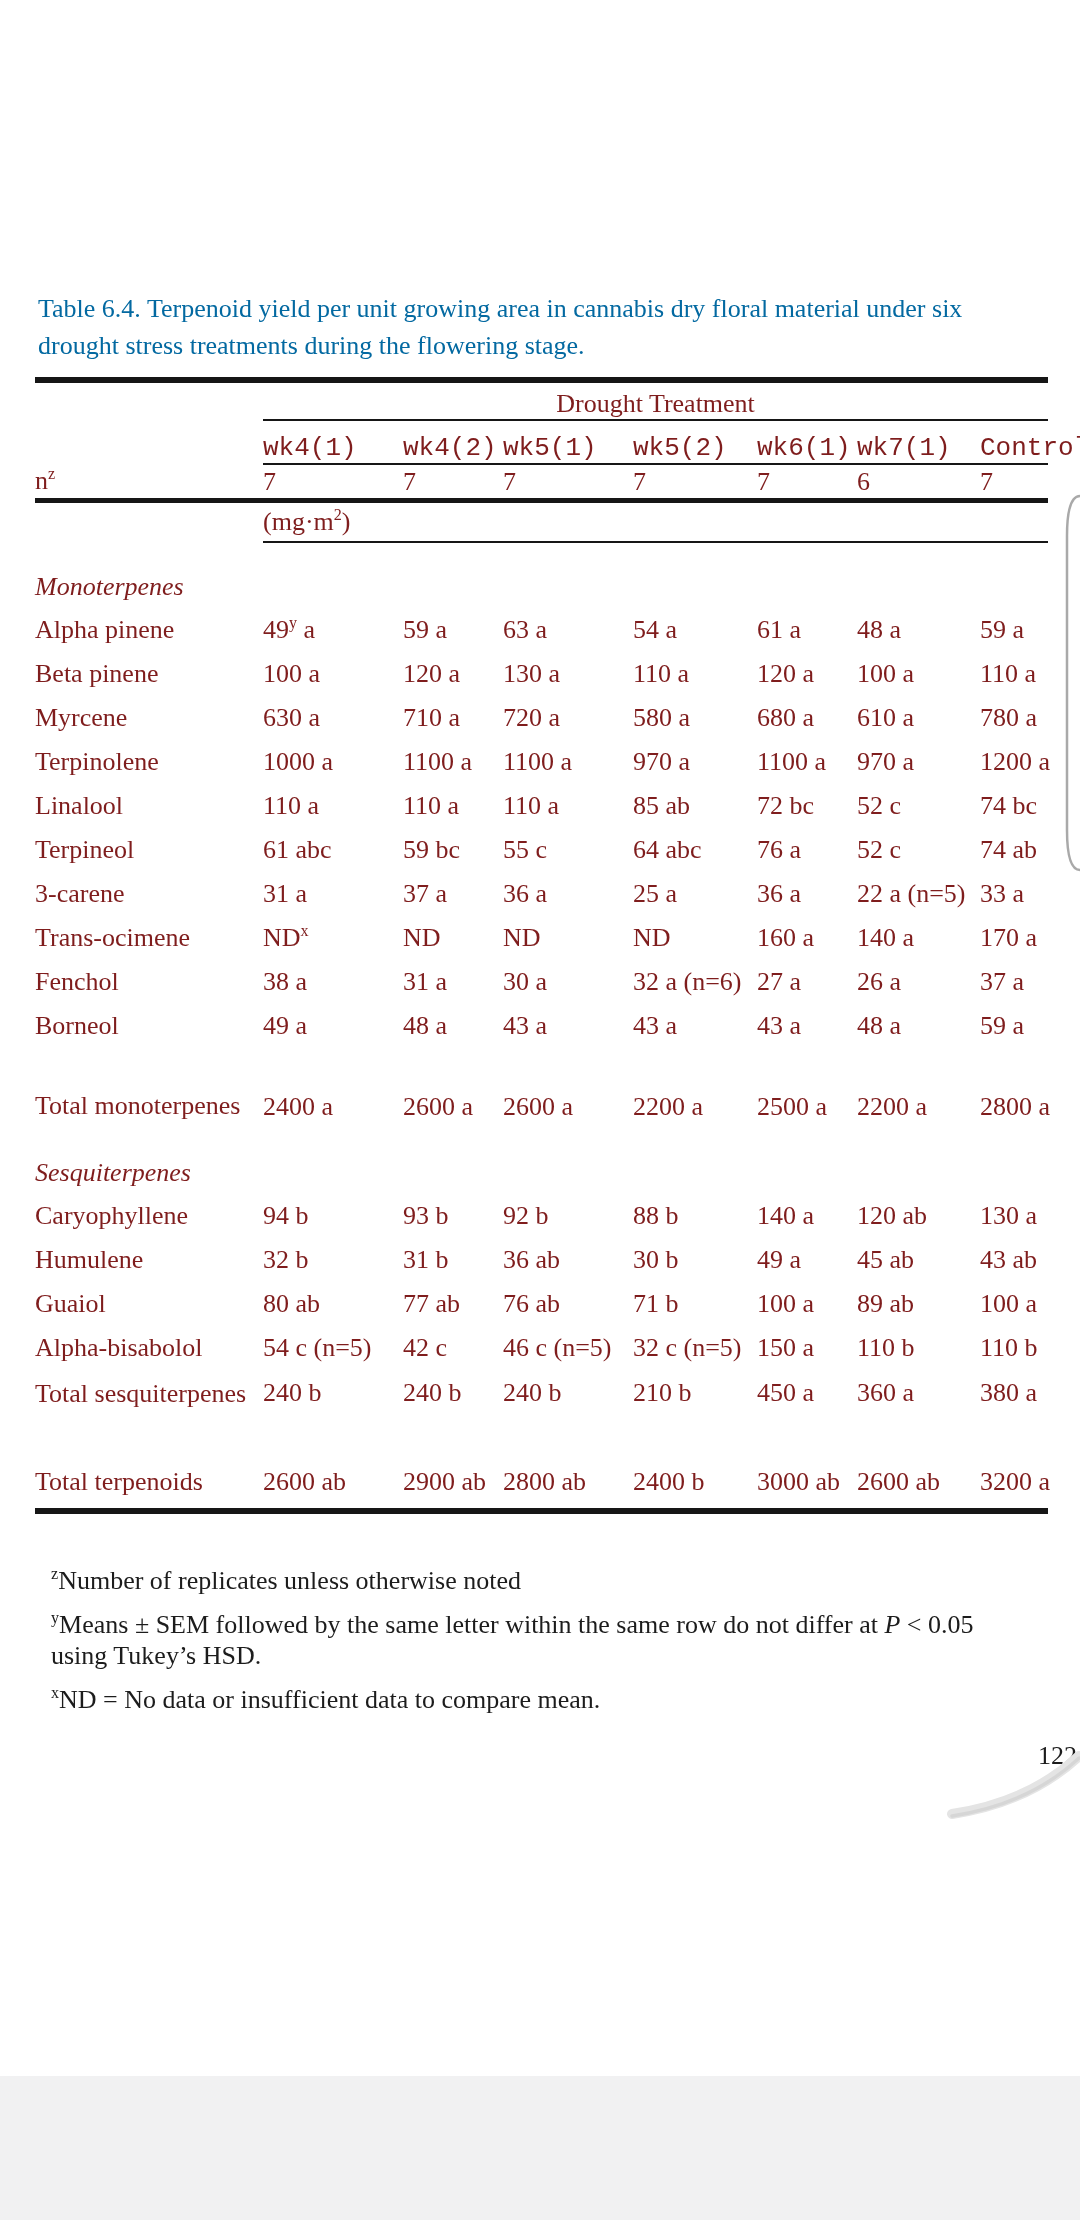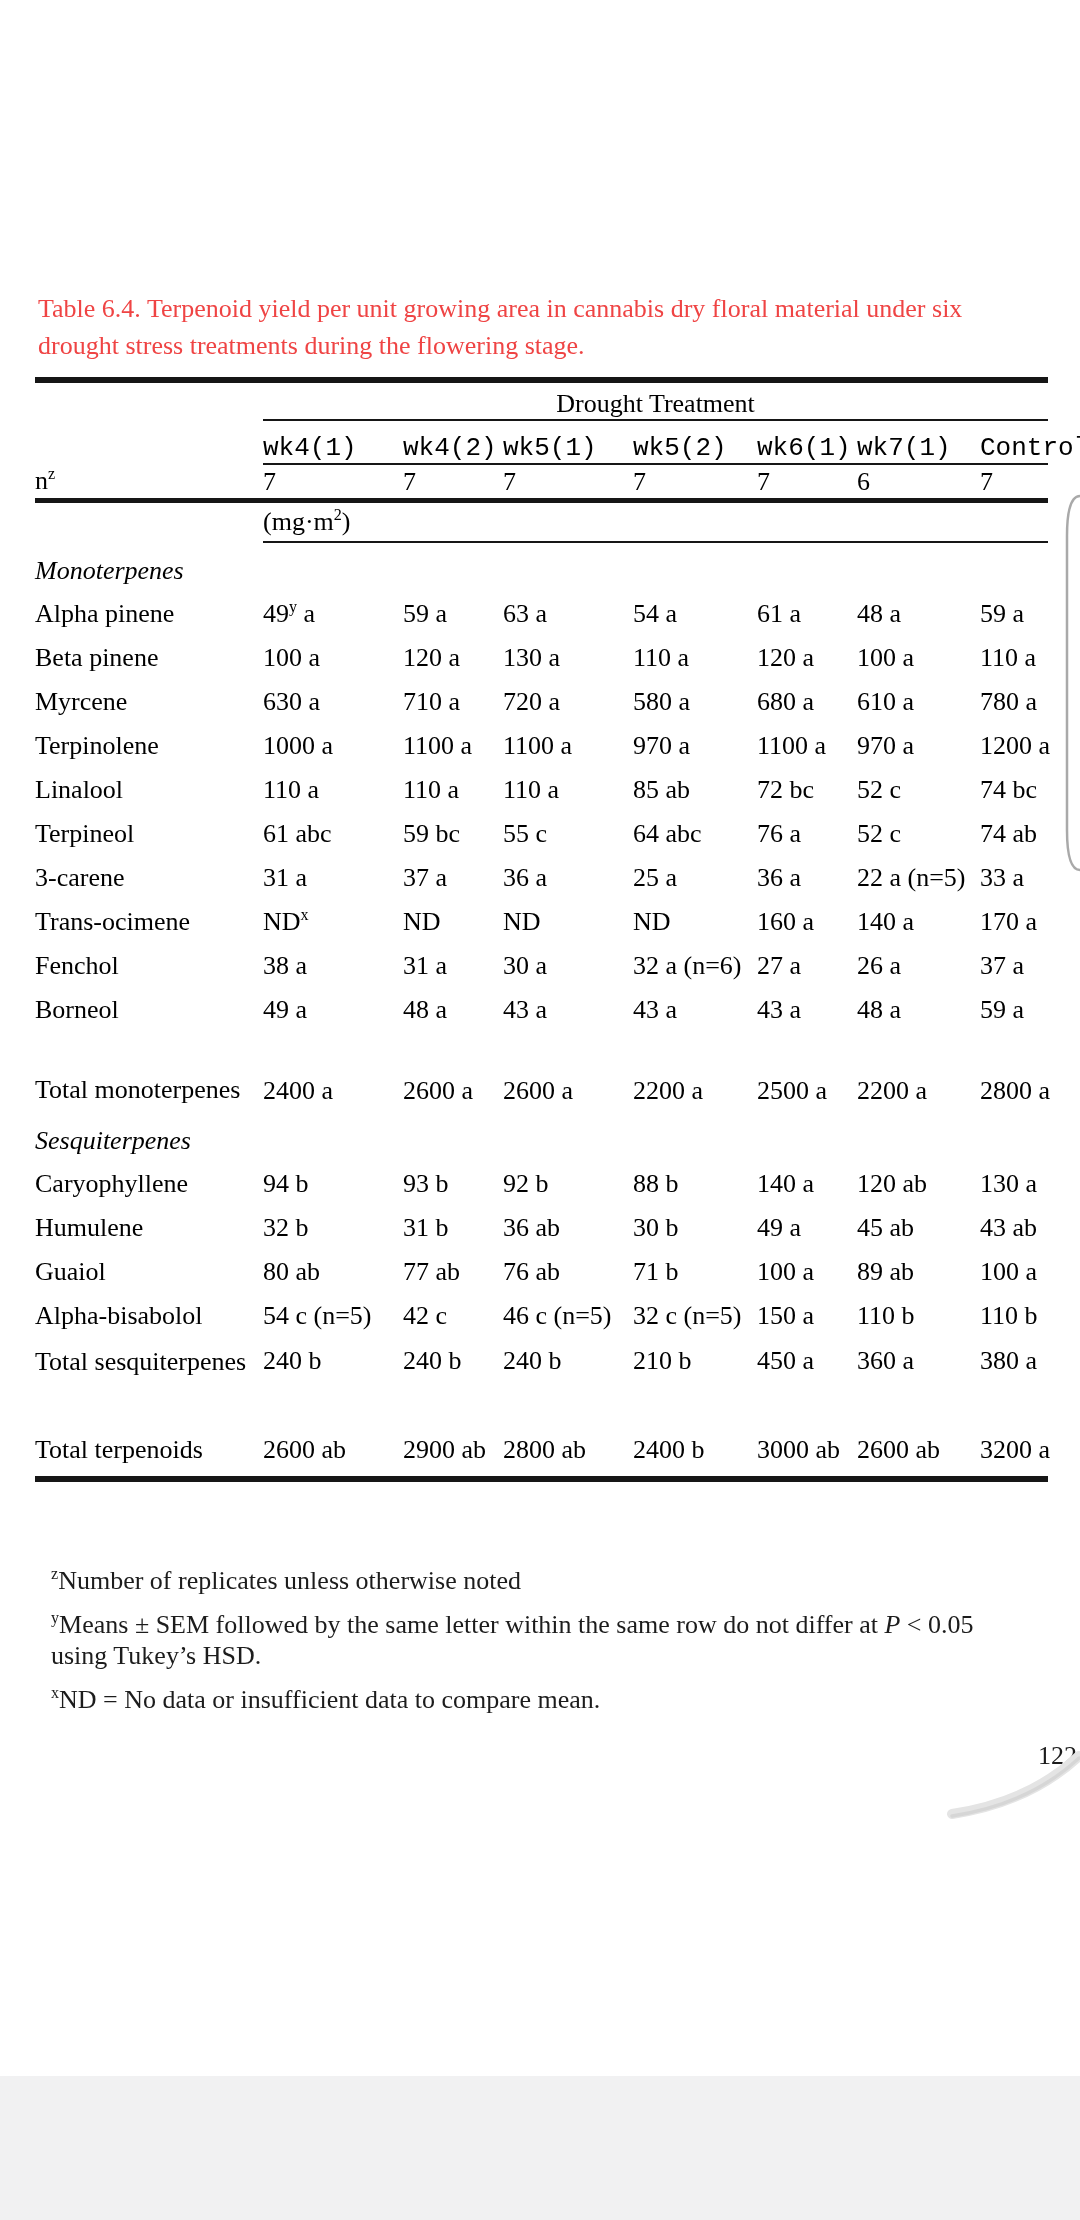--- a/index.html
+++ b/index.html
@@ -3,40 +3,40 @@
 <meta charset="utf-8">
 <style>
   html,body{margin:0;padding:0;}
   body{
     width:1080px;height:2220px;position:relative;background:#ffffff;
     font-family:"Liberation Serif", serif;color:#1c1c1c;overflow:hidden;
   }
   
   .caption{
     position:absolute;left:38px;top:290px;width:985px;
-    font-size:26px;line-height:37px;color:#ef4444;
+    font-size:26px;line-height:37px;color:#0369a1;
   }
   
   table.paper{
     position:absolute;left:35px;top:377px;width:1013px;
     border-collapse:collapse;table-layout:fixed;
-    font-size:26px;color:#000000;
+    font-size:26px;color:#7f1d1d;
     border-top:6px solid #161616;border-bottom:6px solid #161616;
   }
   table.paper td{padding:0;text-align:left;overflow:visible;}
   sup{font-size:62%;vertical-align:super;line-height:0;}
   .t-spanner-row td{height:36px;vertical-align:bottom;padding-bottom:4px;}
   .t-spanner-row td.span7{text-align:center;border-bottom:2px solid #161616;}
   .t-cols-row td{height:42px;vertical-align:bottom;padding-bottom:6px;font-family:Liberation Mono, monospace;}
   .t-cols-row td.dcol{border-bottom:2px solid #161616;}
   .t-n-row td{height:33px;vertical-align:middle;border-bottom:5px solid #161616;}
   .t-unit-row td{height:38px;vertical-align:middle;}
   .t-unit-row td.span7{text-align:left;border-bottom:2px solid #161616;}
   tbody td{height:44px;vertical-align:middle;white-space:nowrap;}
-  tr.section td{height:43px;font-style:italic;vertical-align:middle;padding-top:6px;white-space:nowrap;}
+  tr.section td{height:43px;font-style:italic;vertical-align:middle;padding-top:22px;white-space:nowrap;}
   tr.tm td{height:74px;vertical-align:bottom;padding-bottom:7px;}
   tr.ts td{height:78px;vertical-align:top;padding-top:8px;}
   tr.tt td{height:52px;vertical-align:middle;}
   tr.tm td:first-child, tr.ts td:first-child{white-space:normal;line-height:32px;}
   
   .footnotes{position:absolute;left:38px;top:1552px;width:1008px;font-size:26px;line-height:31px;}
   .footnotes p{margin:13px;}
   
   .pagenum{position:absolute;right:3px;top:1741px;font-size:26px;}
   

